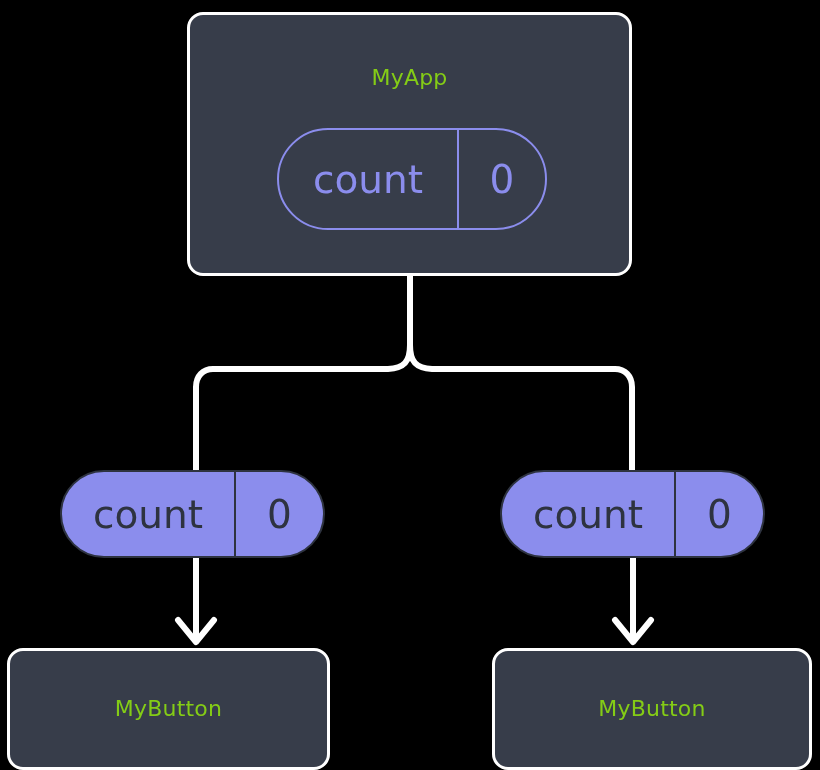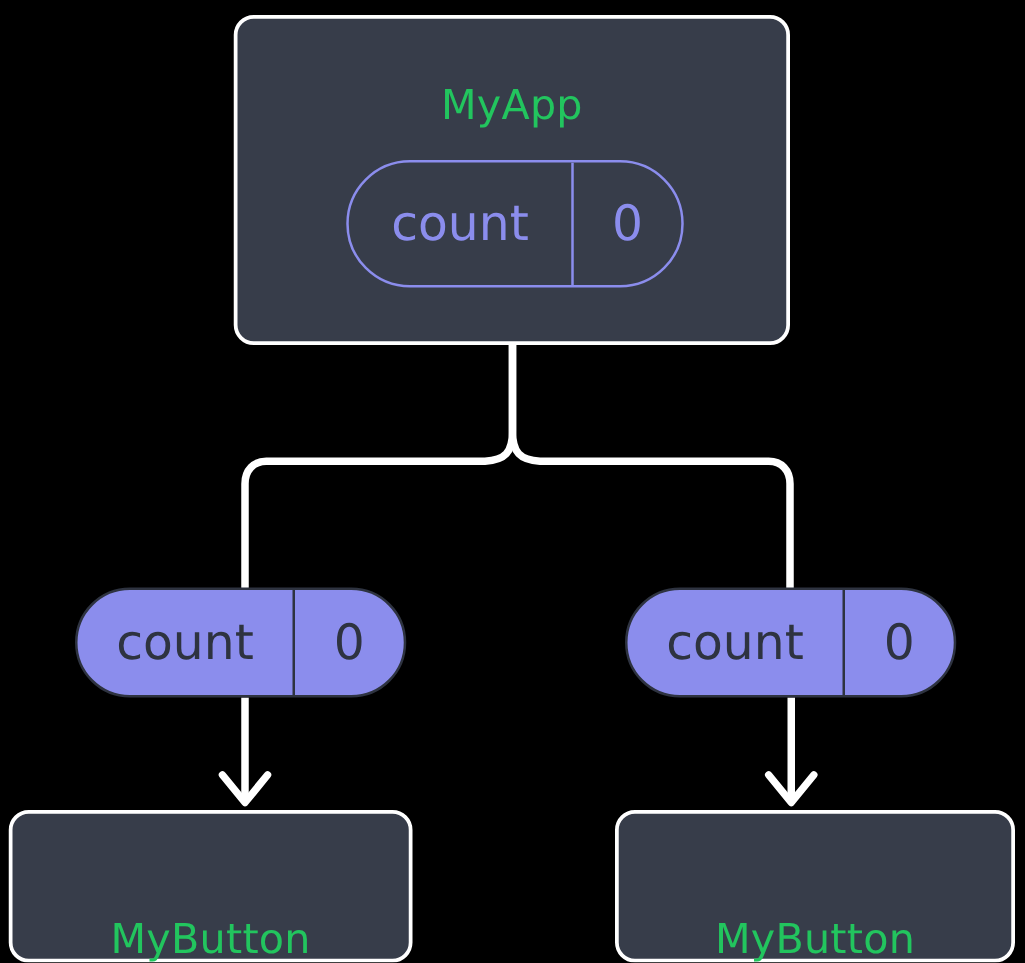--- a/index.html
+++ b/index.html
@@ -35,40 +35,40 @@
     box-sizing: border-box;
     background: #373d4a;
     border: 3px solid #ffffff;
     border-radius: 16px;
     display: flex;
     flex-direction: column;
     align-items: center;
     z-index: 3;
   }
   .comp-title {
-    color: #22c55e;
-    font-size: 33px;
+    color: #84cc16;
+    font-size: 22px;
     font-weight: 400;
     letter-spacing: 0.2px;
     line-height: 1;
     white-space: nowrap;
   }
 
   
   #root-box {
     left: 187px;
     top: 12px;
     width: 445px;
     height: 264px;
     padding-top: 52px;
   }
 
   
   .leaf-box {
-    justify-content: flex-end;
+    justify-content: center;
     height: 122px;
   }
   #leaf-box-0 {
     left: 7px;
     top: 648px;
     width: 323px;
   }
   #leaf-box-1 {
     left: 492px;
     top: 648px;

